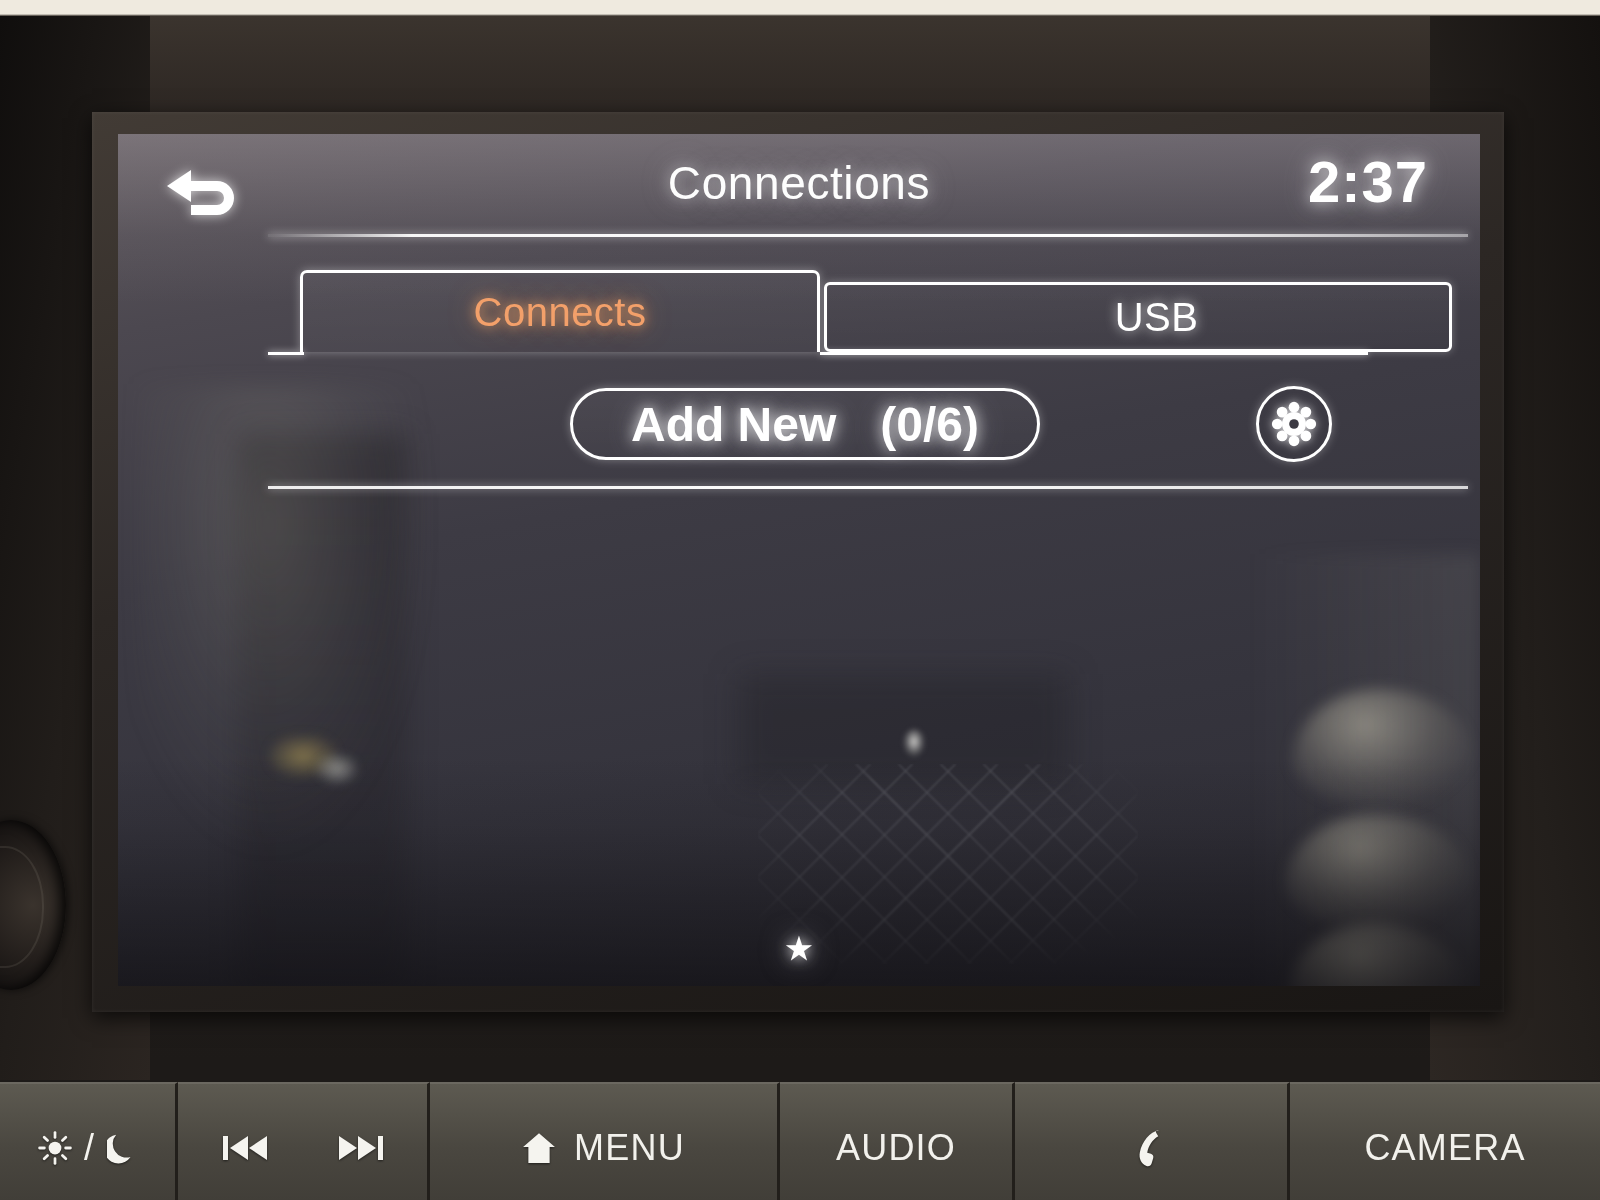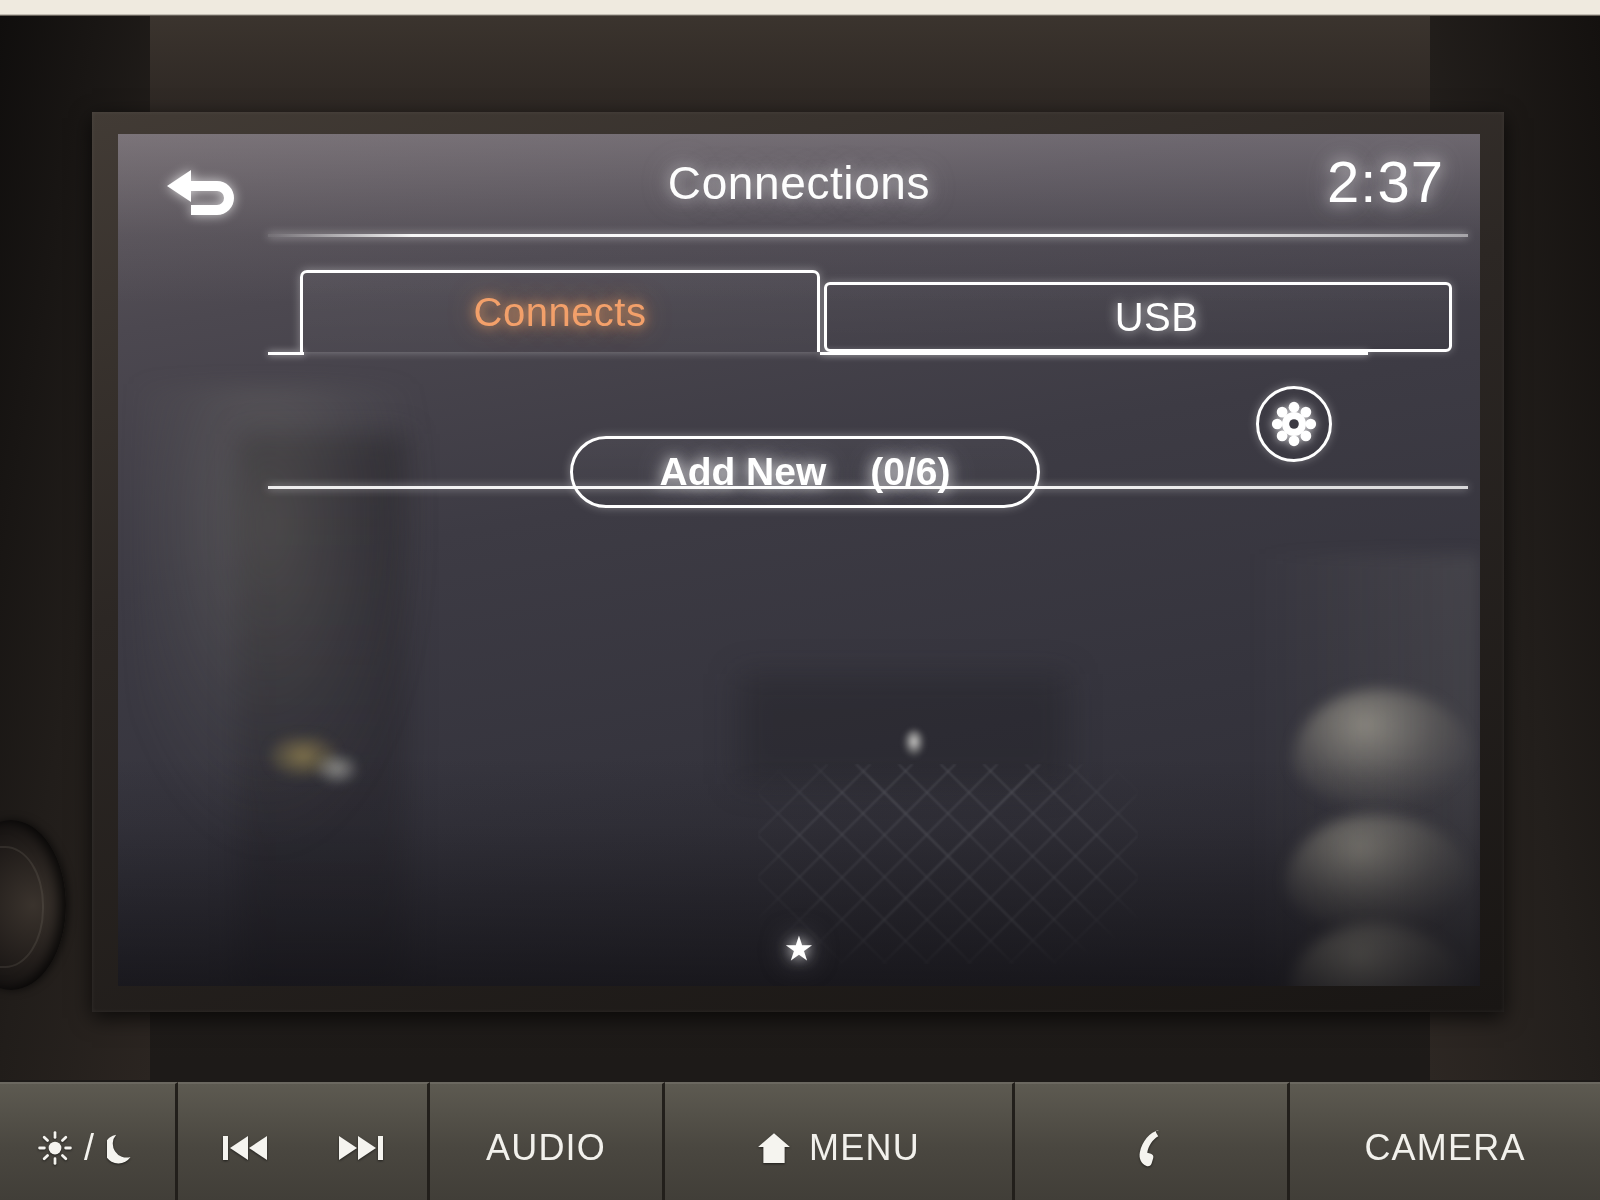--- a/index.html
+++ b/index.html
@@ -139,22 +139,22 @@
   #back-btn svg { filter:drop-shadow(0 0 6px rgba(255,255,255,.75)); }
 
   #page-title {
     position:absolute; left:0; top:22px; width:100%;
     text-align:center;
     color:#fdfdfd; font-size:46px; font-weight:400;
     letter-spacing:.6px;
     text-shadow:0 0 14px rgba(255,255,255,.55), 0 0 30px rgba(230,225,235,.35);
   }
   #clock {
-    position:absolute; right:36px; top:14px;
-    color:#ffffff; font-size:58px; font-weight:400; letter-spacing:1px;
+    position:absolute; right:52px; top:14px;
+    color:#ffffff; font-size:58px; font-weight:700; letter-spacing:1px;
     text-shadow:0 0 16px rgba(255,255,255,.7), 0 0 34px rgba(225,220,230,.4);
   }
   .hdr-rule {
     position:absolute; left:150px; top:100px; width:1200px; height:3px;
     background:linear-gradient(90deg, rgba(255,255,255,.15) 0%, rgba(255,255,255,.95) 12%, rgba(255,255,255,1) 72%, rgba(255,255,255,.5) 100%);
     box-shadow:0 0 8px rgba(255,255,255,.6);
   }
 
   
   #tabs { position:absolute; left:0; top:124px; width:100%; height:110px; }
@@ -191,25 +191,24 @@
     position:absolute; left:702px; top:94px; width:548px; height:3px;
     background:#fff; box-shadow:0 0 7px rgba(255,255,255,.7);
   }
 
   
   #addnew-row { position:absolute; left:0; top:248px; width:100%; height:96px; }
   #add-new-btn {
     position:absolute; left:452px; top:6px; width:470px; height:72px;
     border:3px solid #ffffff; border-radius:36px;
     display:flex; align-items:center; justify-content:center; gap:44px;
-    color:#ffffff; font-size:39px; font-weight:700;
+    color:#ffffff; font-size:48px; font-weight:700;
     text-shadow:0 0 14px rgba(255,255,255,.85), 0 0 30px rgba(235,235,245,.45);
     box-shadow:0 0 10px rgba(255,255,255,.32);
     background:linear-gradient(180deg, rgba(255,255,255,.045), rgba(255,255,255,.01));
-    margin-top:48px;
   }
   #settings-btn {
     position:absolute; left:1138px; top:4px; width:76px; height:76px;
     border:3px solid #ffffff; border-radius:50%;
     display:flex; align-items:center; justify-content:center;
     box-shadow:0 0 10px rgba(255,255,255,.3);
   }
   #settings-btn svg { filter:drop-shadow(0 0 5px rgba(255,255,255,.7)); }
 
   .list-rule {
@@ -367,31 +366,31 @@
         <polygon points="26,3 26,27 8,15" fill="#f5f4ef"></polygon>
         <polygon points="45,3 45,27 27,15" fill="#f5f4ef"></polygon>
       </svg>
       <svg width="46" height="30" viewBox="0 0 46 30" aria-hidden="true">
         <polygon points="1,3 1,27 19,15" fill="#f5f4ef"></polygon>
         <polygon points="20,3 20,27 38,15" fill="#f5f4ef"></polygon>
         <rect x="40" y="3" width="5" height="24" fill="#f5f4ef"></rect>
       </svg>
     </div>
 
-    <div class="hw hw-audio">
-      <span>AUDIO</span>
-    </div>
-
     <div class="hw hw-menu">
       <svg width="34" height="32" viewBox="0 0 32 30" aria-hidden="true">
         <path d="M16 1 L31 14 L26 14 L26 29 L6 29 L6 14 L1 14 Z" fill="#f5f4ef"></path>
       </svg>
       <span>MENU</span>
     </div>
 
+    <div class="hw hw-audio">
+      <span>AUDIO</span>
+    </div>
+
     <div class="hw hw-phone">
       <svg width="34" height="38" viewBox="0 0 30 34" aria-hidden="true">
         <path d="M22 1 C14 3 7 11 5 21 C4 26 6 31 11 33 C13 33.8 15 32.6 15.6 30.6 L17 26 C17.5 24.3 16.5 22.7 14.9 22.2 L11.6 21.2 C12.8 14.6 16.4 9.4 21.5 6.4 L19.6 3.4 C18.8 2 20.4 0.6 22 1 Z" fill="#f5f4ef"></path>
       </svg>
     </div>
 
     <div class="hw hw-camera">
       <span>CAMERA</span>
     </div>
 

